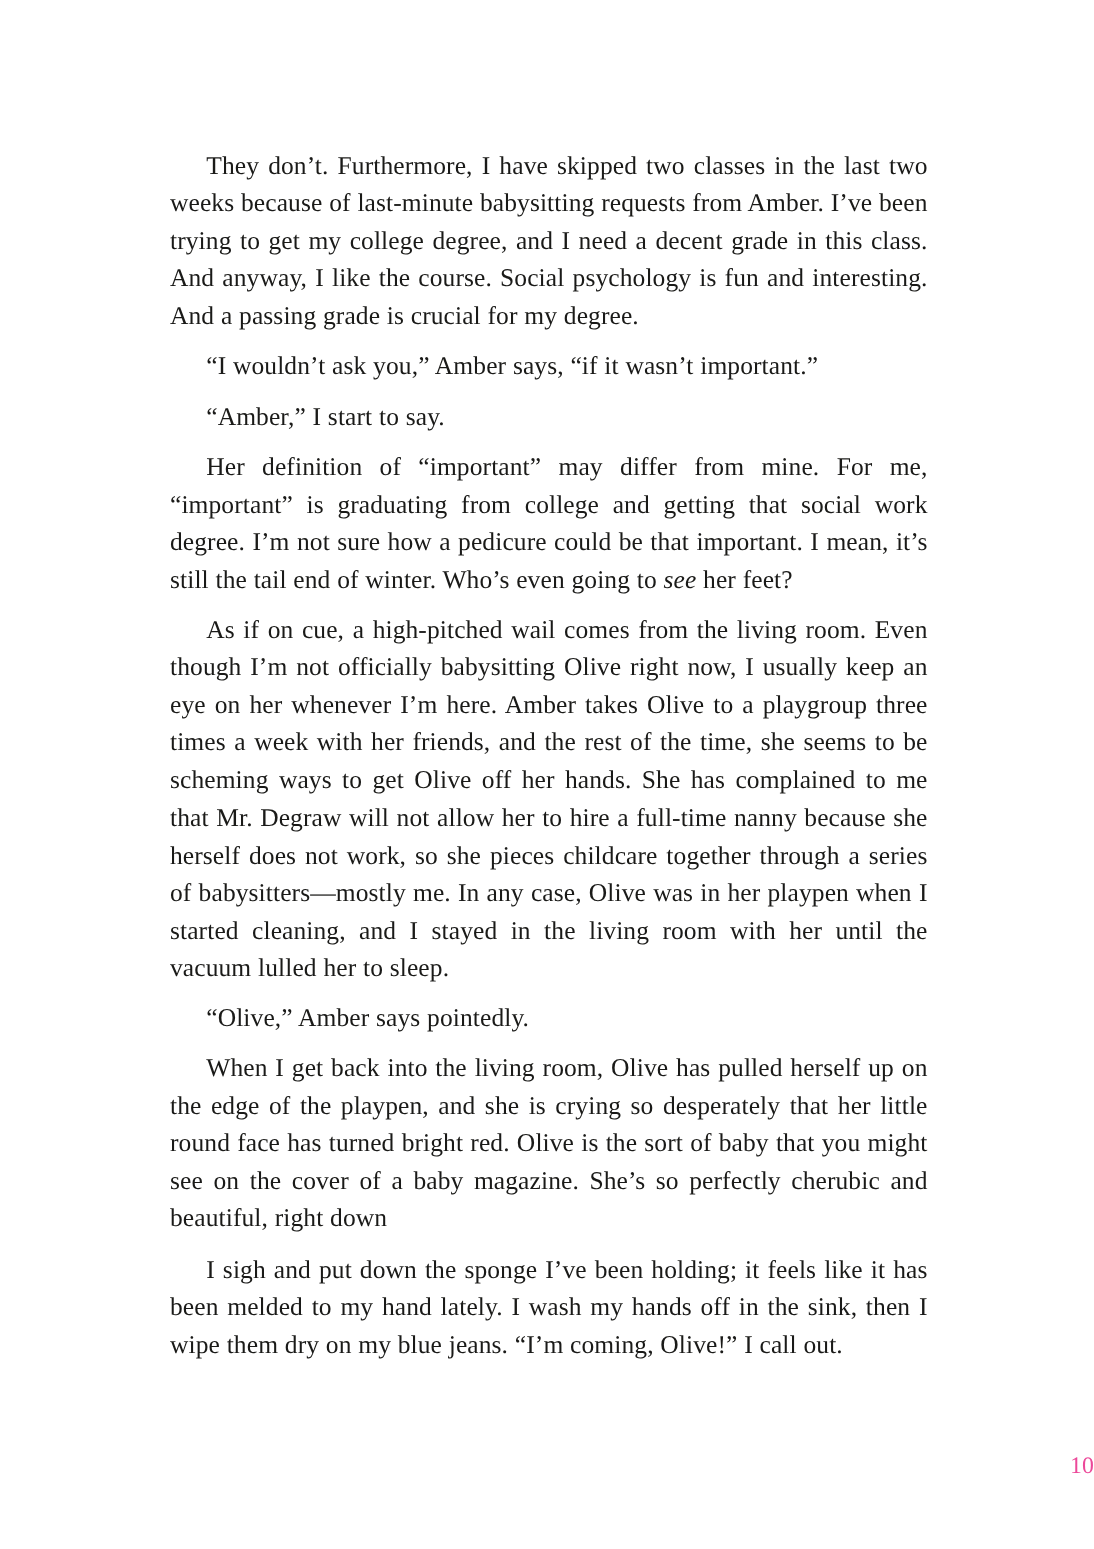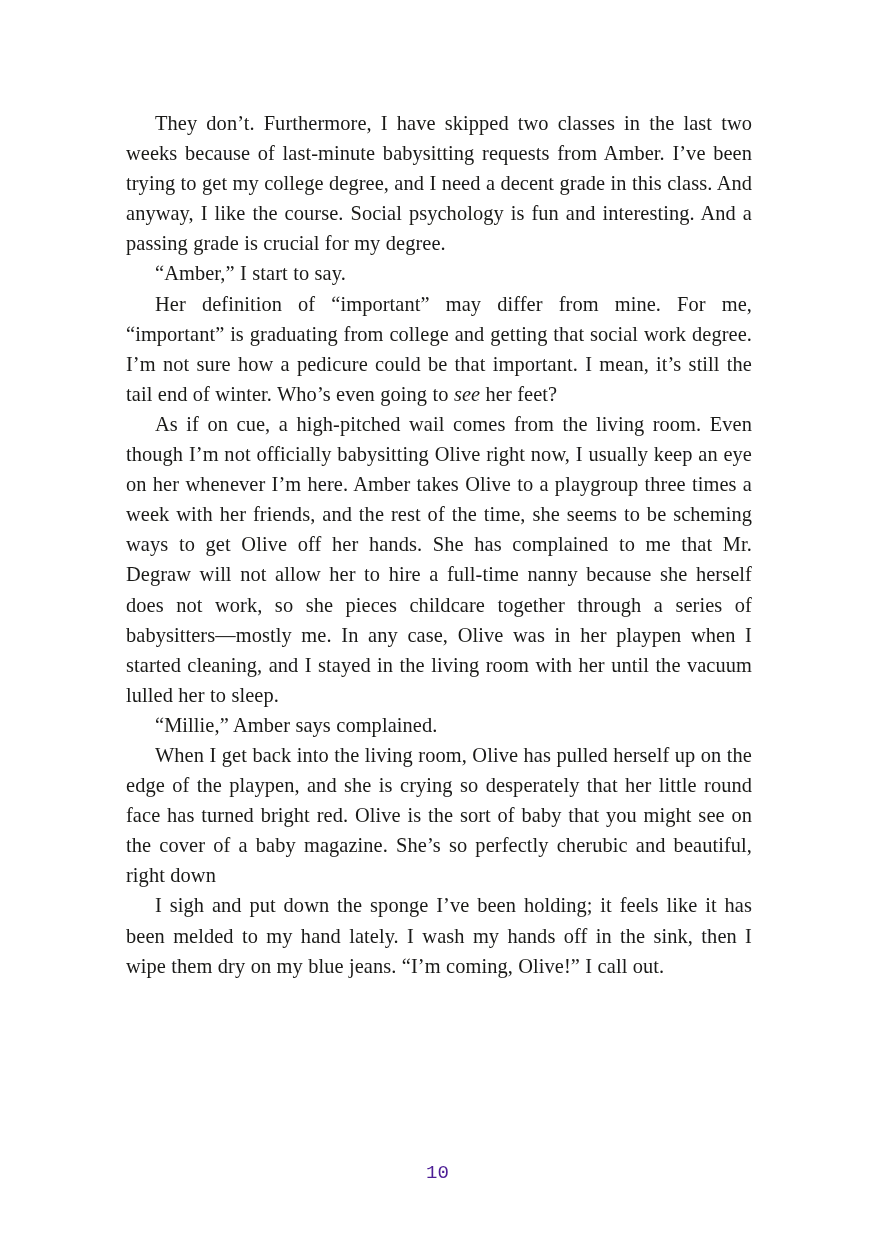--- a/index.html
+++ b/index.html
@@ -26,65 +26,66 @@
   }
 
   .text-block {
     position: absolute;
     left: 126px;
     top: 108px;
     width: 626px;
   }
 
   .para {
-    margin: 0;
+    margin: 10px;
     font-size: 20.4px;
     line-height: 30.1px;
     text-align: justify;
     text-align-last: left;
     text-indent: 29px;
     hyphens: none;
     -webkit-hyphens: none;
     word-spacing: 0.01em;
     letter-spacing: 0.004em;
   }
 
   .para em {
     font-style: italic;
   }
 
   .folio {
     position: absolute;
     left: 0;
     right: 0;
     top: 1161px;
-    text-align: center;
+    text-align: right;
     font-size: 19px;
     line-height: 24px;
-    color: #4c1d95;
-    font-family: Liberation Mono, monospace;
+    color: #ec4899;
+    font-family: Liberation Serif, serif;
   }
 </style>
 </head>
 <body>
 
 <div class="page">
 
   <div class="text-block">
 
     <p class="para">They don’t. Furthermore, I have skipped two classes in the last two weeks because of last-minute babysitting requests from Amber. I’ve been trying to get my college degree, and I need a decent grade in this class. And anyway, I like the course. Social psychology is fun and interesting. And a passing grade is crucial for my degree.</p>
 
+    <p class="para">“I wouldn’t ask you,” Amber says, “if it wasn’t important.”</p>
 
     <p class="para">“Amber,” I start to say.</p>
 
     <p class="para"><span>Her definition of “important” may differ from mine. For me, “important” is graduating from college and getting that social work degree. I’m not sure how a pedicure could be that important. I mean, it’s still the tail end of winter. Who’s even going to </span><em>see</em><span> her feet?</span></p>
 
     <p class="para">As if on cue, a high-pitched wail comes from the living room. Even though I’m not officially babysitting Olive right now, I usually keep an eye on her whenever I’m here. Amber takes Olive to a playgroup three times a week with her friends, and the rest of the time, she seems to be scheming ways to get Olive off her hands. She has complained to me that Mr. Degraw will not allow her to hire a full-time nanny because she herself does not work, so she pieces childcare together through a series of babysitters—mostly me. In any case, Olive was in her playpen when I started cleaning, and I stayed in the living room with her until the vacuum lulled her to sleep.</p>
 
-    <p class="para">“Millie,” Amber says complained.</p>
+    <p class="para">“Olive,” Amber says pointedly.</p>
 
     <p class="para">When I get back into the living room, Olive has pulled herself up on the edge of the playpen, and she is crying so desperately that her little round face has turned bright red. Olive is the sort of baby that you might see on the cover of a baby magazine. She’s so perfectly cherubic and beautiful, right down</p>
 
     <p class="para">I sigh and put down the sponge I’ve been holding; it feels like it has been melded to my hand lately. I wash my hands off in the sink, then I wipe them dry on my blue jeans. “I’m coming, Olive!” I call out.</p>
 
   </div>
 
   <div class="folio">10</div>
 
 </div>

